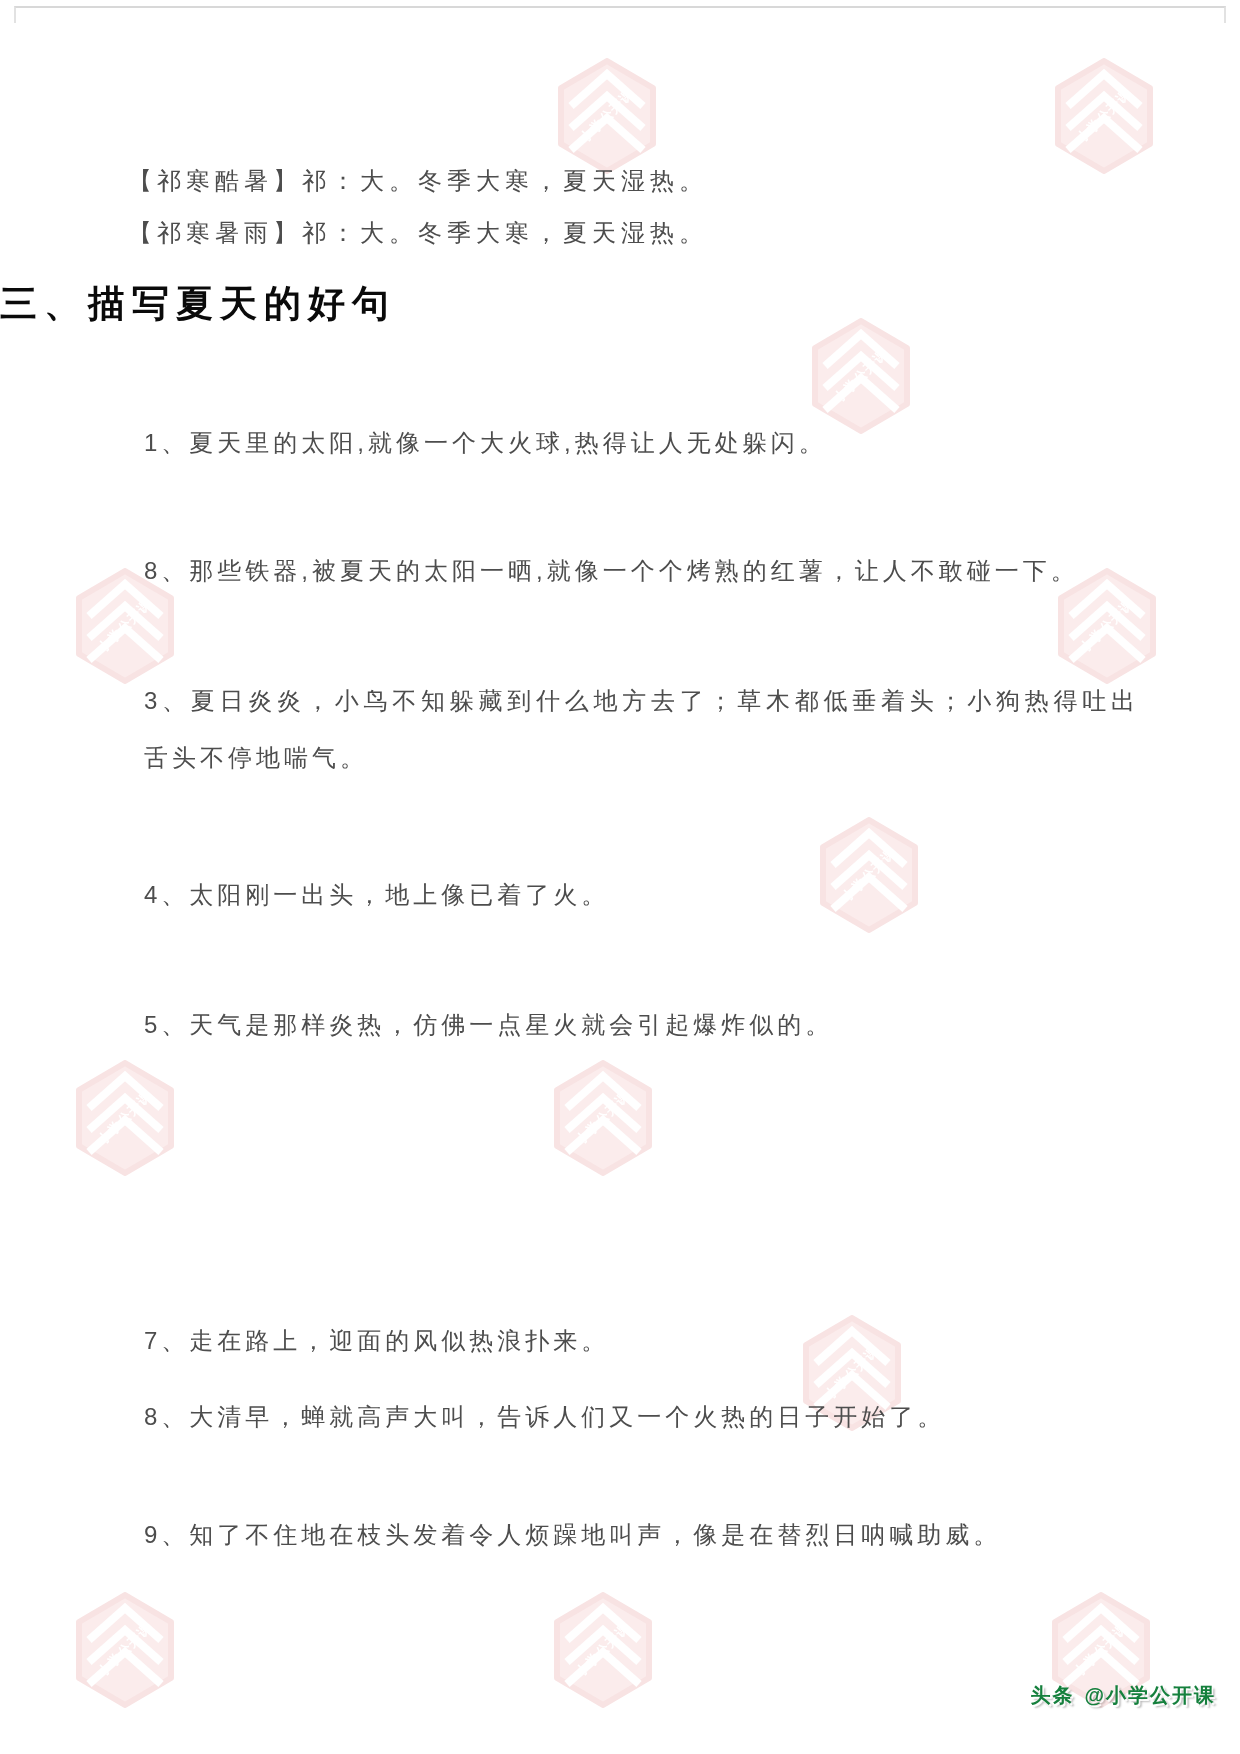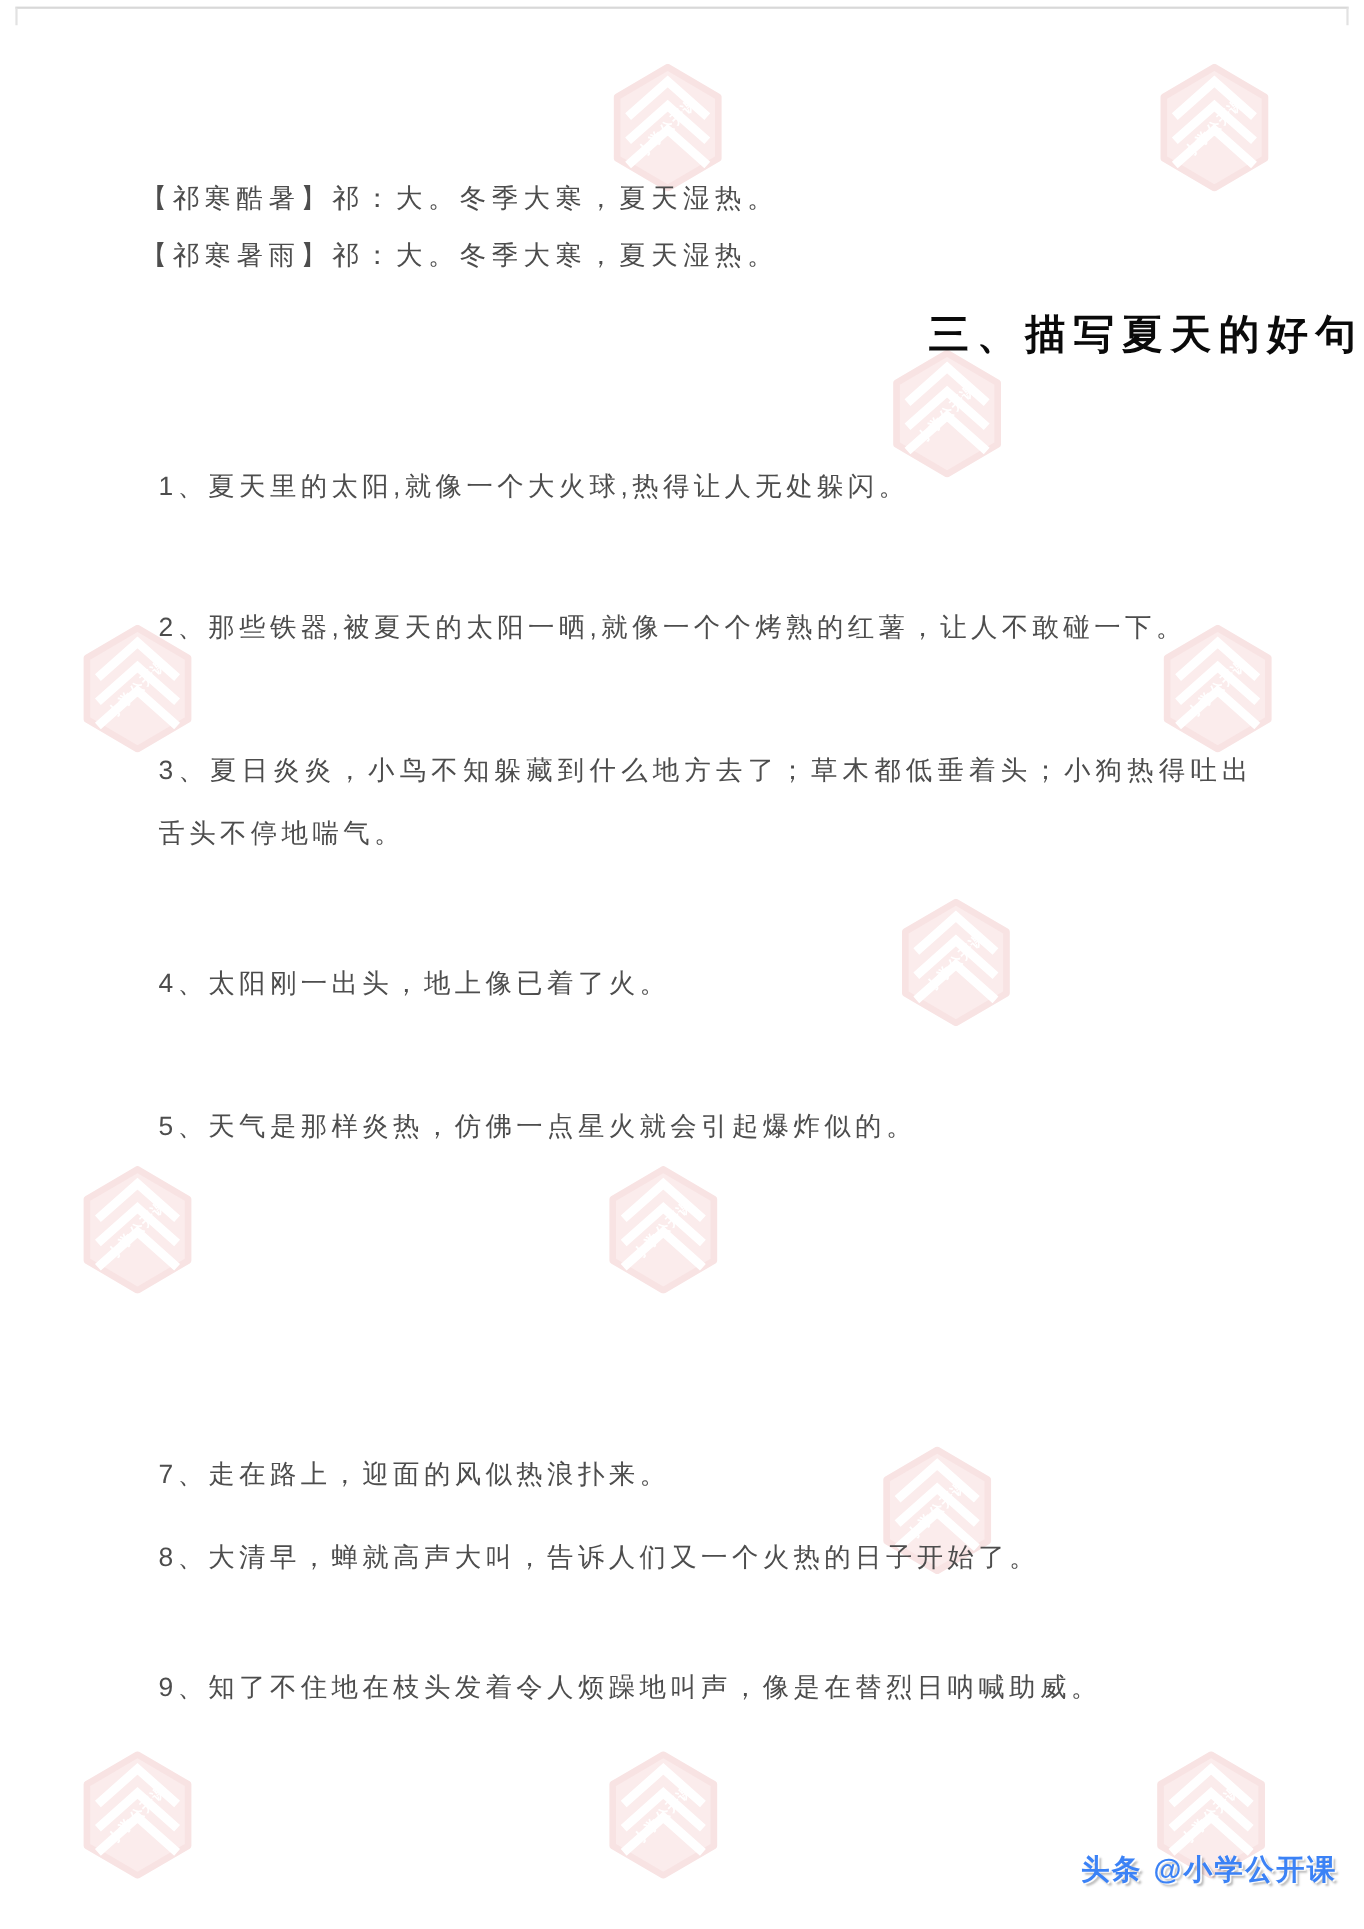--- a/index.html
+++ b/index.html
@@ -21,33 +21,33 @@
   .watermark-layer{position:absolute;inset:0;pointer-events:none;}
   .wm{position:absolute;width:100px;height:116px;}
   .content{position:absolute;inset:0;}
   .def{
     position:absolute;left:128px;width:1000px;margin:0;
     font-size:24px;line-height:34px;letter-spacing:5px;
     color:#4d4d4d;white-space:nowrap;
   }
   .heading{
     position:absolute;left:0;width:1240px;margin:0;top:282px;
-    text-align:right;
+    text-align:left;
     font-size:37px;line-height:44px;font-weight:700;
     letter-spacing:7px;color:#0a0a0a;
   }
   .sentence{
     position:absolute;left:128px;width:995px;margin:16px;
     font-size:24px;line-height:57px;letter-spacing:4px;
     color:#4d4d4d;text-align:justify;
   }
   .credit{
     position:absolute;top:1682px;right:24px;
-    font-size:26px;font-weight:700;letter-spacing:2px;
-    color:#3b82f6;white-space:nowrap;
+    font-size:20px;font-weight:700;letter-spacing:2px;
+    color:#15803d;white-space:nowrap;
     text-shadow:1.5px 1.5px 0 rgba(255,255,255,.9), 3px 3px 2px rgba(0,0,0,.28);
   }
   .credit .brand{margin-right:10px;}
   .wm svg{display:block;width:100%;height:100%;}
   .wm text{
     font-family:"Liberation Sans", sans-serif;
     font-size:13px;font-weight:700;fill:#ffffff;letter-spacing:1px;
   }
 </style>
 </head>
@@ -168,21 +168,21 @@
     </div>
     </div>
 
   <main class="content">
     <p class="def" style="top:216px">【祁寒暑雨】祁：大。冬季大寒，夏天湿热。</p>
     <p class="def" style="top:164px">【祁寒酷暑】祁：大。冬季大寒，夏天湿热。</p>
 
     <h1 class="heading">三、描写夏天的好句</h1>
 
     <p class="sentence" style="top:398px">1、夏天里的太阳,就像一个大火球,热得让人无处躲闪。</p>
-    <p class="sentence" style="top:526px">2、那些铁器,被夏天的太阳一晒,就像一个个烤熟的红薯，让人不敢碰一下。</p>
+    <p class="sentence" style="top:526px">8、那些铁器,被夏天的太阳一晒,就像一个个烤熟的红薯，让人不敢碰一下。</p>
     <p class="sentence" style="top:656px">3、夏日炎炎，小鸟不知躲藏到什么地方去了；草木都低垂着头；小狗热得吐出舌头不停地喘气。</p>
     <p class="sentence" style="top:850px">4、太阳刚一出头，地上像已着了火。</p>
     <p class="sentence" style="top:980px">5、天气是那样炎热，仿佛一点星火就会引起爆炸似的。</p>
     <p class="sentence" style="top:1296px">7、走在路上，迎面的风似热浪扑来。</p>
     <p class="sentence" style="top:1372px">8、大清早，蝉就高声大叫，告诉人们又一个火热的日子开始了。</p>
     <p class="sentence" style="top:1490px">9、知了不住地在枝头发着令人烦躁地叫声，像是在替烈日呐喊助威。</p>
   </main>
 
   <div class="credit">
     <span class="brand">头条</span><span>@小学公开课</span>

